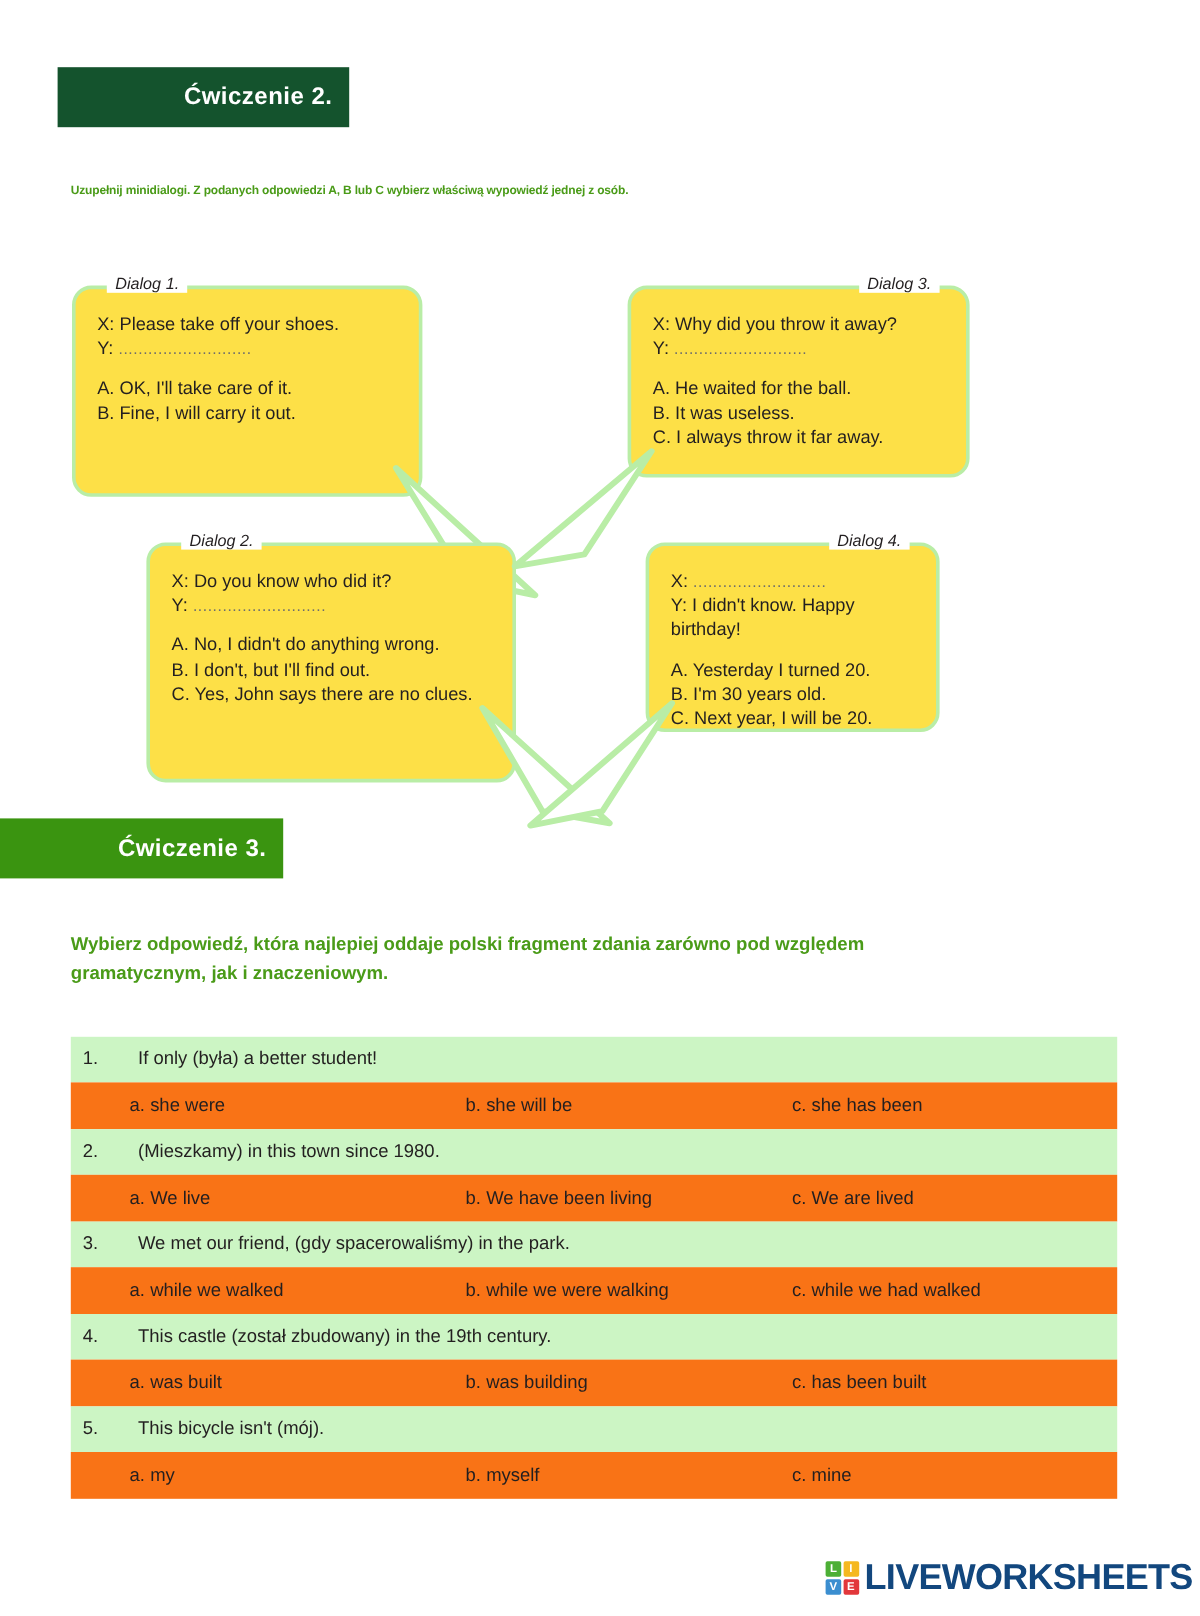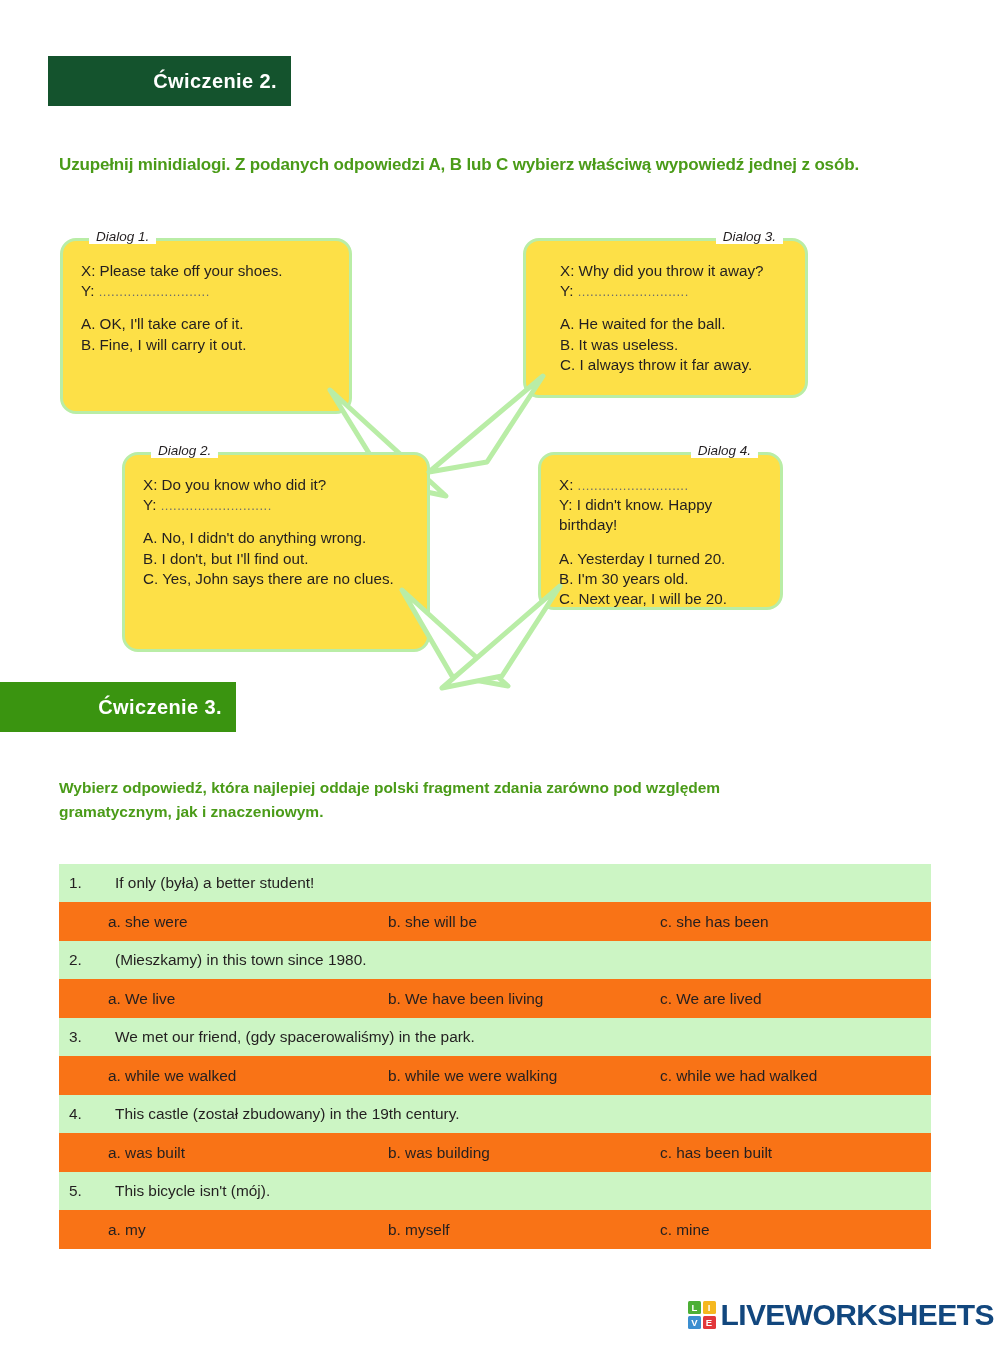--- a/index.html
+++ b/index.html
@@ -33,21 +33,21 @@
     line-height: 1;
   }
   #ex2-header { top: 56px; width: 243px; }
   #ex3-header { top: 682px; width: 236px; }
 
   
   .instruction {
     position: absolute;
     color: #4a9b18;
     font-weight: bold;
-    font-size: 17px;
+    font-size: 10px;
     line-height: 1.45;
   }
   #ex2-instruction {
     left: 59px;
     top: 153px;
     width: 890px;
     letter-spacing: -0.15px;
   }
   #ex3-instruction {
     left: 59px;
@@ -214,21 +214,21 @@
       <div class="line">B. I don't, but I'll find out.</div>
       <div class="line">C. Yes, John says there are no clues.</div>
     </div>
   </div>
   <svg class="tail" style="left:278px; top:136px;" width="120" height="110" viewBox="0 0 120 110">
     <path d="M 2 2 L 108 98 L 52 88 Z" fill="#ffffff" stroke="#b9eda6" stroke-width="5" stroke-linejoin="round"></path>
   </svg>
 </div>
 
 <div class="bubble-wrap" id="bubble3">
-  <div class="bubble" style="border-color: rgb(185, 237, 166); padding-left: 16px;">
+  <div class="bubble" style="border-color: rgb(185, 237, 166);">
     <span class="bubble-label right">Dialog 3.</span>
     <div class="bubble-body">
       <div class="line">X: Why did you throw it away?</div>
       <div class="line"><span>Y: </span><span class="dots">...........................</span></div>
       <div class="gap"></div>
       <div class="line">A. He waited for the ball.</div>
       <div class="line">B. It was useless.</div>
       <div class="line">C. I always throw it far away.</div>
     </div>
   </div>

